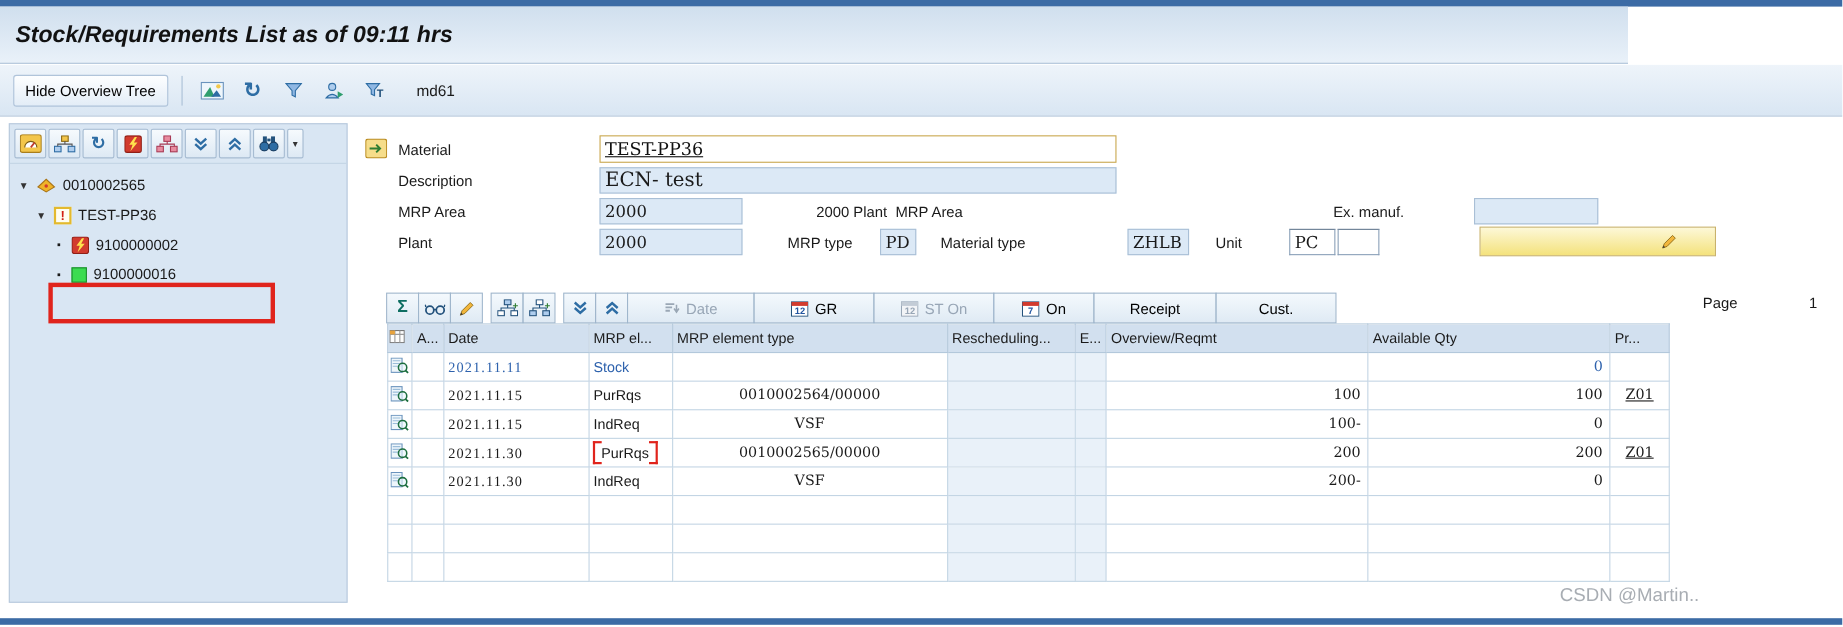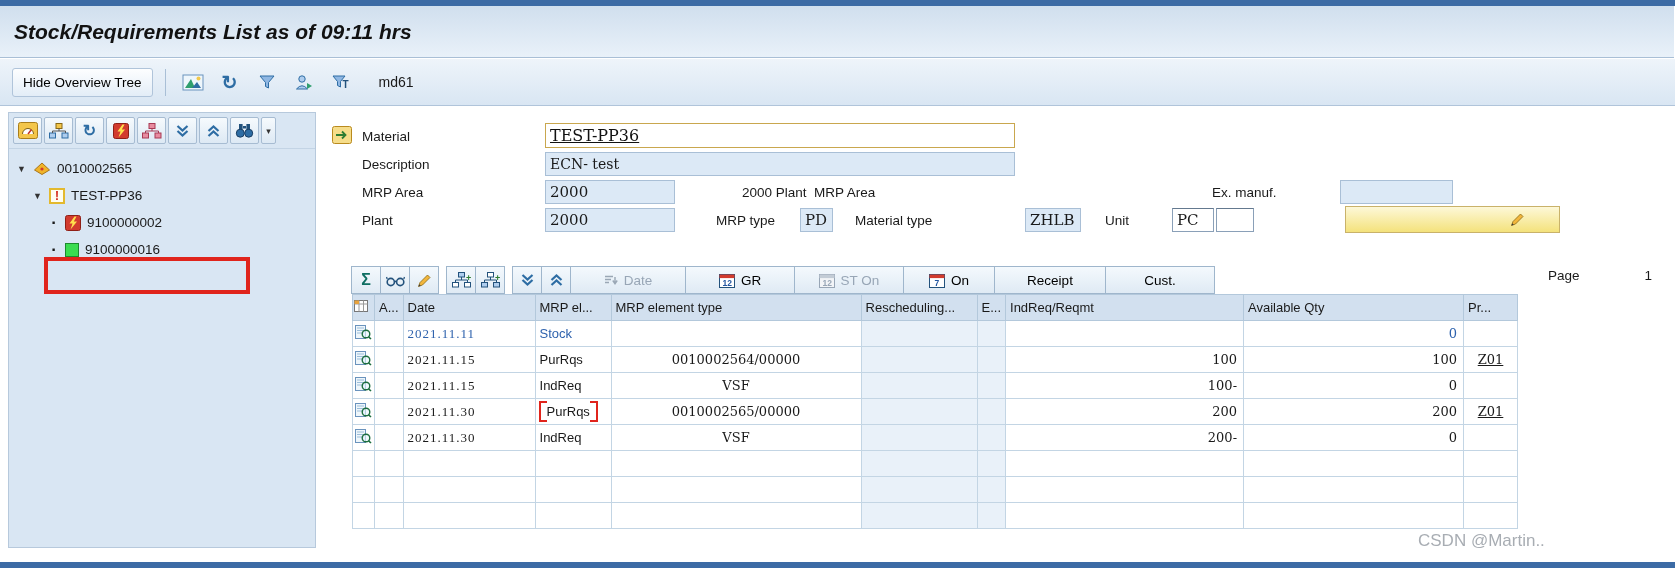--- a/index.html
+++ b/index.html
@@ -4,21 +4,21 @@
 <style>
   * { margin:0; padding:0; box-sizing:border-box; }
   html,body { width:1675px; height:570px; }
   body { position:relative; background:#fff; font-family:"Liberation Sans",sans-serif; font-size:13px; color:#1a1a1a; overflow:hidden; }
   .abs { position:absolute; }
   .ic { display:inline-flex; align-items:center; justify-content:center; }
 
   
   #top-strip { position:absolute; left:0; top:0; width:1675px; height:6px; background:#3c6ba5; }
   #bottom-strip { position:absolute; left:0; top:562px; width:1675px; height:6px; background:#3c6ba5; }
-  #title-bar { position:absolute; left:0; top:6px; width:1674px; height:52px;
+  #title-bar { position:absolute; left:0; top:6px; width:1480px; height:52px;
     background:linear-gradient(#d0dfee,#e9f1f9); border-bottom:1px solid #a9bfd6;
     display:flex; align-items:center; padding-left:14px; }
   #title-bar h1 { font-size:21px; font-style:italic; font-weight:bold; color:#121212; }
   #app-toolbar { position:absolute; left:0; top:59px; width:1675px; height:47px;
     background:linear-gradient(#eef4fa,#d9e6f3); border-bottom:1px solid #b0c4da;
     display:flex; align-items:center; gap:7px; padding-left:12px; }
   .flat-btn { display:flex; align-items:center; gap:6px; height:29px; padding:0 10px;
     background:linear-gradient(#fdfeff,#e3edf7); border:1px solid #b0c4da; border-radius:3px;
     font-size:13.5px; font-family:inherit; cursor:pointer; }
   .vsep { width:1px; height:27px; background:#a9bfd6; margin:0 5px; }
@@ -255,21 +255,21 @@
 <span class="ic abs" style="left:332px;top:126px">
     <svg width="20" height="18" viewBox="0 0 20 18">
       <rect x="0.5" y="0.5" width="19" height="17" rx="2" fill="#f6dd8a" stroke="#b98a1e"></rect>
       <path d="M4 9 H13 M10 5.5 L13.5 9 L10 12.5" stroke="#2e7d32" stroke-width="1.8" fill="none"></path>
     </svg>
   </span>
 <span class="lbl" style="left:362px;top:125px">Material</span>
 <input id="material-input" value="TEST-PP36" style="">
 
 <span class="lbl" style="left:362px;top:153px">Description</span>
-<div class="fld ro" style="left:545px;top:152px;width:470px;font-size:14px">ECN- test</div>
+<div class="fld ro" style="left:545px;top:152px;width:470px;font-size:18px">ECN- test</div>
 
 <span class="lbl" style="left:362px;top:181px">MRP Area</span>
 <div class="fld ro" style="left:545px;top:180px;width:130px">2000</div>
 <span class="lbl" style="left:742px;top:181px">2000 Plant  MRP Area</span>
 <span class="lbl" style="left:1212px;top:181px">Ex. manuf.</span>
 <div class="fld ro" style="left:1340px;top:180px;width:113px"></div>
 
 <span class="lbl" style="left:362px;top:209px">Plant</span>
 <div class="fld ro" style="left:545px;top:208px;width:130px">2000</div>
 <span class="lbl" style="left:716px;top:209px">MRP type</span>
@@ -419,21 +419,21 @@
               <path d="M0.5 4 H13.5 M5 0.5 V11.5 M9.5 0.5 V11.5" stroke="#999"></path>
               <rect x="0.5" y="0.5" width="4.5" height="3.5" fill="#e8a33d"></rect>
             </svg>
           </span></th>
     <th>A...</th>
     <th>Date</th>
     <th>MRP el...</th>
     <th>MRP element type</th>
     <th>Rescheduling...</th>
     <th>E...</th>
-    <th>IndReq/Reqmt</th>
+    <th>Overview/Reqmt</th>
     <th>Available Qty</th>
     <th>Pr...</th>
   </tr>
   <tr class="stock-row">
     <td class="c-ic"><span class="ic">
             <svg width="17" height="15" viewBox="0 0 17 15">
               <rect x="0.5" y="0.5" width="10" height="13" fill="#eef6fb" stroke="#6a93bd"></rect>
               <path d="M2 3 H9 M2 5.5 H9 M2 8 H9" stroke="#9bbdd9"></path>
               <circle cx="11" cy="9" r="3.8" fill="rgba(230,245,252,0.6)" stroke="#1d6e3f" stroke-width="1.4"></circle>
               <path d="M13.6 11.8 L16 14" stroke="#1d6e3f" stroke-width="1.6"></path>

